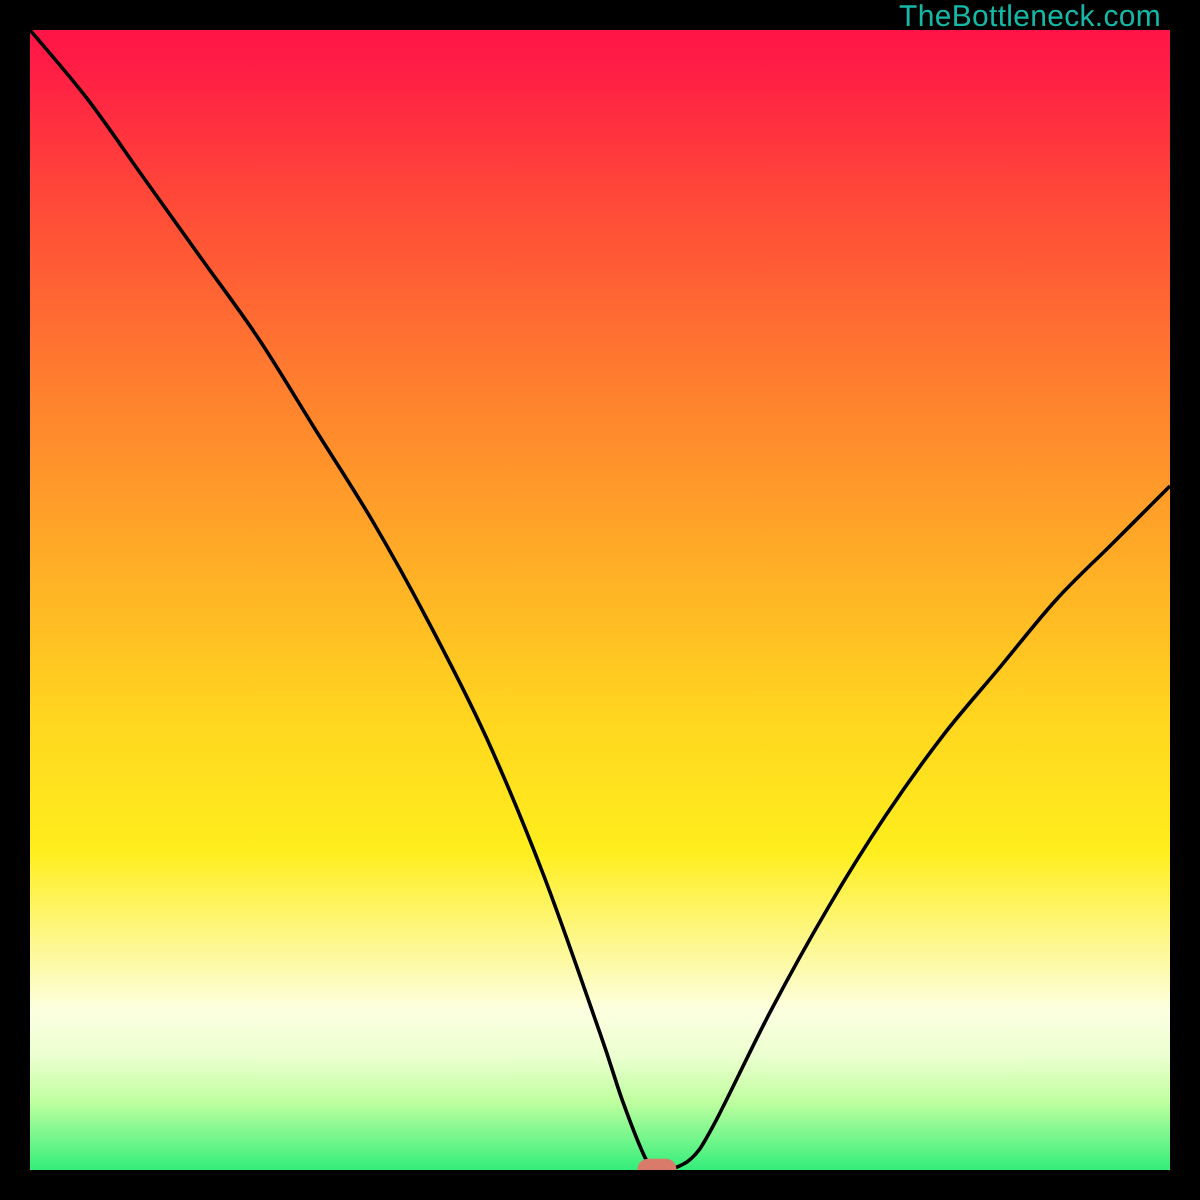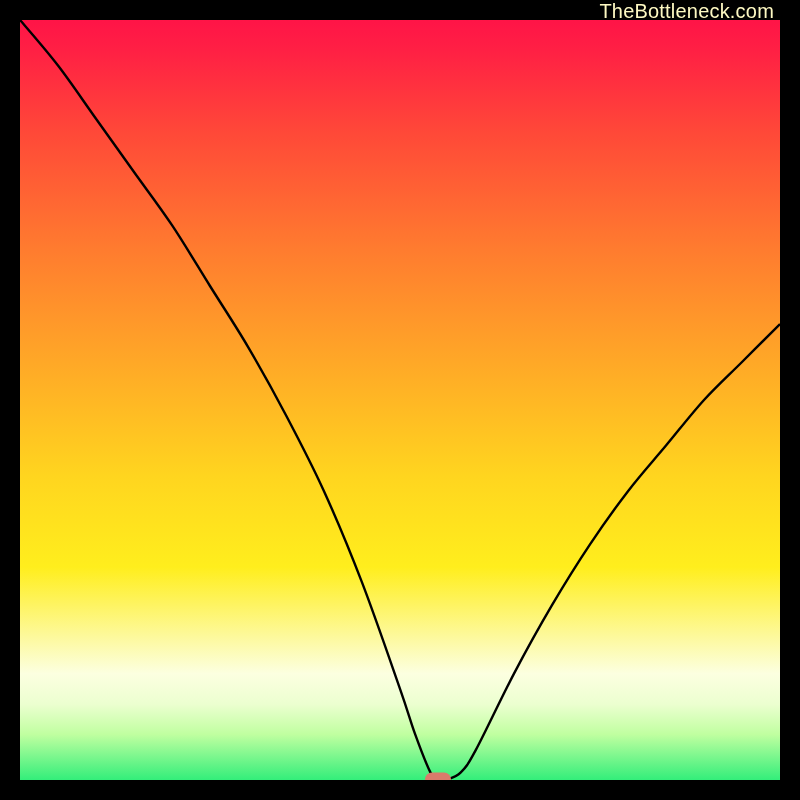--- a/index.html
+++ b/index.html
@@ -55,21 +55,21 @@
     border-radius: 7px;
     background: #d97a6b;
     transform: translate(-50%, -50%);
   }
   .watermark {
     position: absolute;
     top: 0;
     right: 26px;
     font-family: Arial, Helvetica, sans-serif;
     font-size: 20px;
-    color: #fef9c3;
+    color: #14b8a6;
     letter-spacing: 0.2px;
   }
 </style>
 </head>
 <body>
 
 <div class="frame">
 
   <div class="watermark">TheBottleneck.com</div>
 

